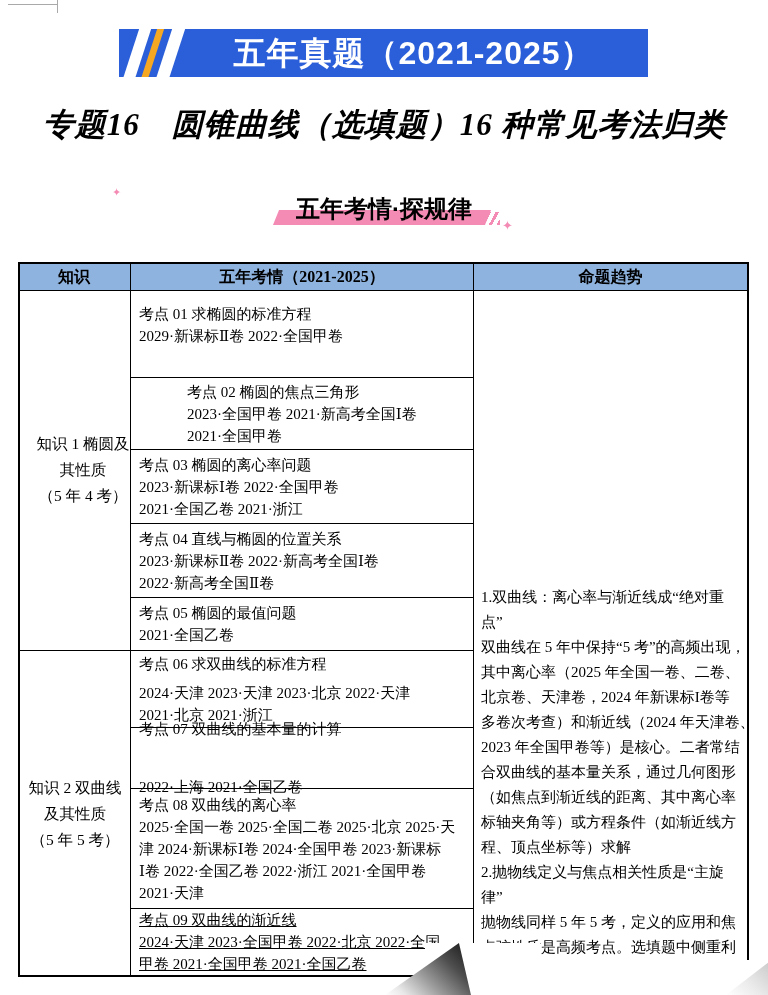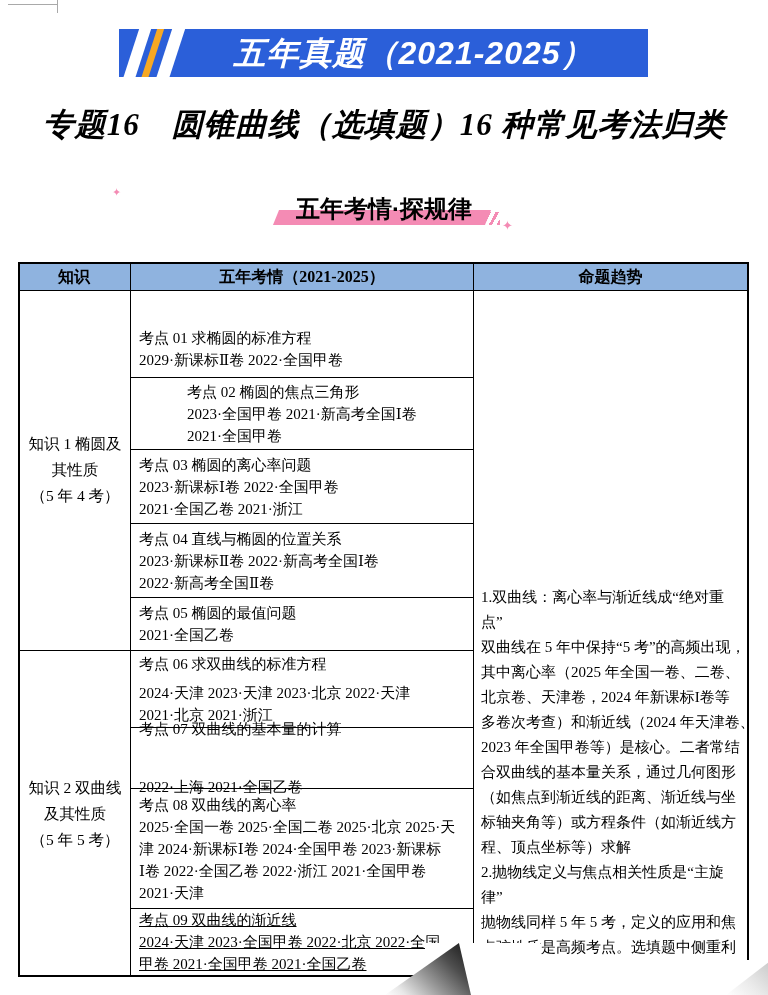--- a/index.html
+++ b/index.html
@@ -7,21 +7,21 @@
         font-family:"Liberation Serif","DejaVu Serif",serif;color:#000;}
 
   
   .corner-h{position:absolute;left:8px;top:4px;width:50px;height:1px;background:#a9a9a9;}
   .corner-v{position:absolute;left:57px;top:0;width:1px;height:13px;background:#a9a9a9;}
 
   
   .banner{position:absolute;left:119px;top:29px;width:529px;height:48px;background:#2B5FD9;overflow:hidden;}
   .banner .txt{position:absolute;left:60px;right:0;top:0;height:48px;line-height:48px;text-align:center;
                color:#fff;font-family:"Liberation Sans","DejaVu Sans",sans-serif;font-weight:900;
-               font-size:32px;letter-spacing:1px;white-space:nowrap;font-style:italic;}
+               font-size:32px;letter-spacing:1px;white-space:nowrap;}
   .stripe{position:absolute;top:-6px;height:62px;transform:skewX(-18deg);}
   .st1{left:12px;width:12px;background:#fff;}
   .st2{left:30px;width:7px;background:#F7A823;}
   .st3{left:45px;width:13px;background:#fff;}
 
   
   .doc-title{position:absolute;left:0;right:0;top:104px;text-align:center;
              font-weight:bold;font-style:italic;font-size:31px;letter-spacing:1px;white-space:nowrap;}
 
   
@@ -40,21 +40,21 @@
   
   .tbl{position:absolute;left:18px;top:262px;width:731px;height:715px;font-size:15px;}
   .hdr-bg{position:absolute;left:0;top:0;width:731px;height:28px;background:#8FB3DF;}
   .hcell{position:absolute;top:0;height:28px;line-height:29px;text-align:center;font-weight:bold;font-size:16px;}
   .hc1{left:0;width:112px;}
   .hc2{left:113px;width:342px;}
   .hc3{left:456px;width:273px;}
 
   .kcell{position:absolute;left:2px;width:110px;display:flex;flex-direction:column;justify-content:center;
          text-align:center;font-size:15.5px;line-height:26px;}
-  .k1{top:30px;height:356px;}
+  .k1{top:30px;height:356px;padding-left:8px;}
   .k2{top:390px;height:323px;}
 
   .xrow{position:absolute;left:113px;width:342px;display:flex;flex-direction:column;justify-content:center;
         padding-left:8px;box-sizing:border-box;line-height:22px;}
   .xrow .xtitle{white-space:nowrap;}
   .xrow .xrefs div{white-space:nowrap;}
 
   .trend{position:absolute;left:456px;top:29px;width:273px;height:684px;box-sizing:border-box;
          padding:294px 2px 0 7px;line-height:25px;font-size:15px;}
   .trend div{white-space:nowrap;}
@@ -118,21 +118,21 @@
         <div>知识 1 椭圆及</div>
         <div>其性质</div>
         <div>（5 年 4 考）</div>
       </div>
     <div class="kcell k2">
         <div>知识 2 双曲线</div>
         <div>及其性质</div>
         <div>（5 年 5 考）</div>
       </div>
 
-    <div class="xrow" style="top:44px;height:86px;">
+    <div class="xrow" style="top:20px;height:86px;">
       <div class="xtitle">考点 01 求椭圆的标准方程</div>
       <div class="xrefs">
           <div>2029·新课标Ⅱ卷  2022·全国甲卷</div>
         </div>
     </div>
     <div class="xrow" style="top:116px;height:71px;margin-left:48px;">
       <div class="xtitle">考点 02 椭圆的焦点三角形</div>
       <div class="xrefs">
           <div>2023·全国甲卷  2021·新高考全国Ⅰ卷</div>
           <div>2021·全国甲卷</div>
@@ -190,21 +190,21 @@
 
     <div class="trend">
         <div>1.双曲线：离心率与渐近线成“绝对重</div>
         <div>点”</div>
         <div>双曲线在 5 年中保持“5 考”的高频出现，</div>
         <div>其中离心率（2025 年全国一卷、二卷、</div>
         <div>北京卷、天津卷，2024 年新课标I卷等</div>
         <div>多卷次考查）和渐近线（2024 年天津卷、</div>
         <div>2023 年全国甲卷等）是核心。二者常结</div>
         <div>合双曲线的基本量关系，通过几何图形</div>
-        <div>（如焦点到渐近线的距离、渐近线与坐</div>
+        <div>（如焦点到渐近线的距离、其中离心率</div>
         <div>标轴夹角等）或方程条件（如渐近线方</div>
         <div>程、顶点坐标等）求解</div>
         <div>2.抛物线定义与焦点相关性质是“主旋</div>
         <div>律”</div>
         <div>抛物线同样 5 年 5 考，定义的应用和焦</div>
         <div>点弦性质是高频考点。选填题中侧重利</div>
       </div>
 
     <div class="bl hl28"></div>
     <div class="bl hx" style="top:115px;"></div>

